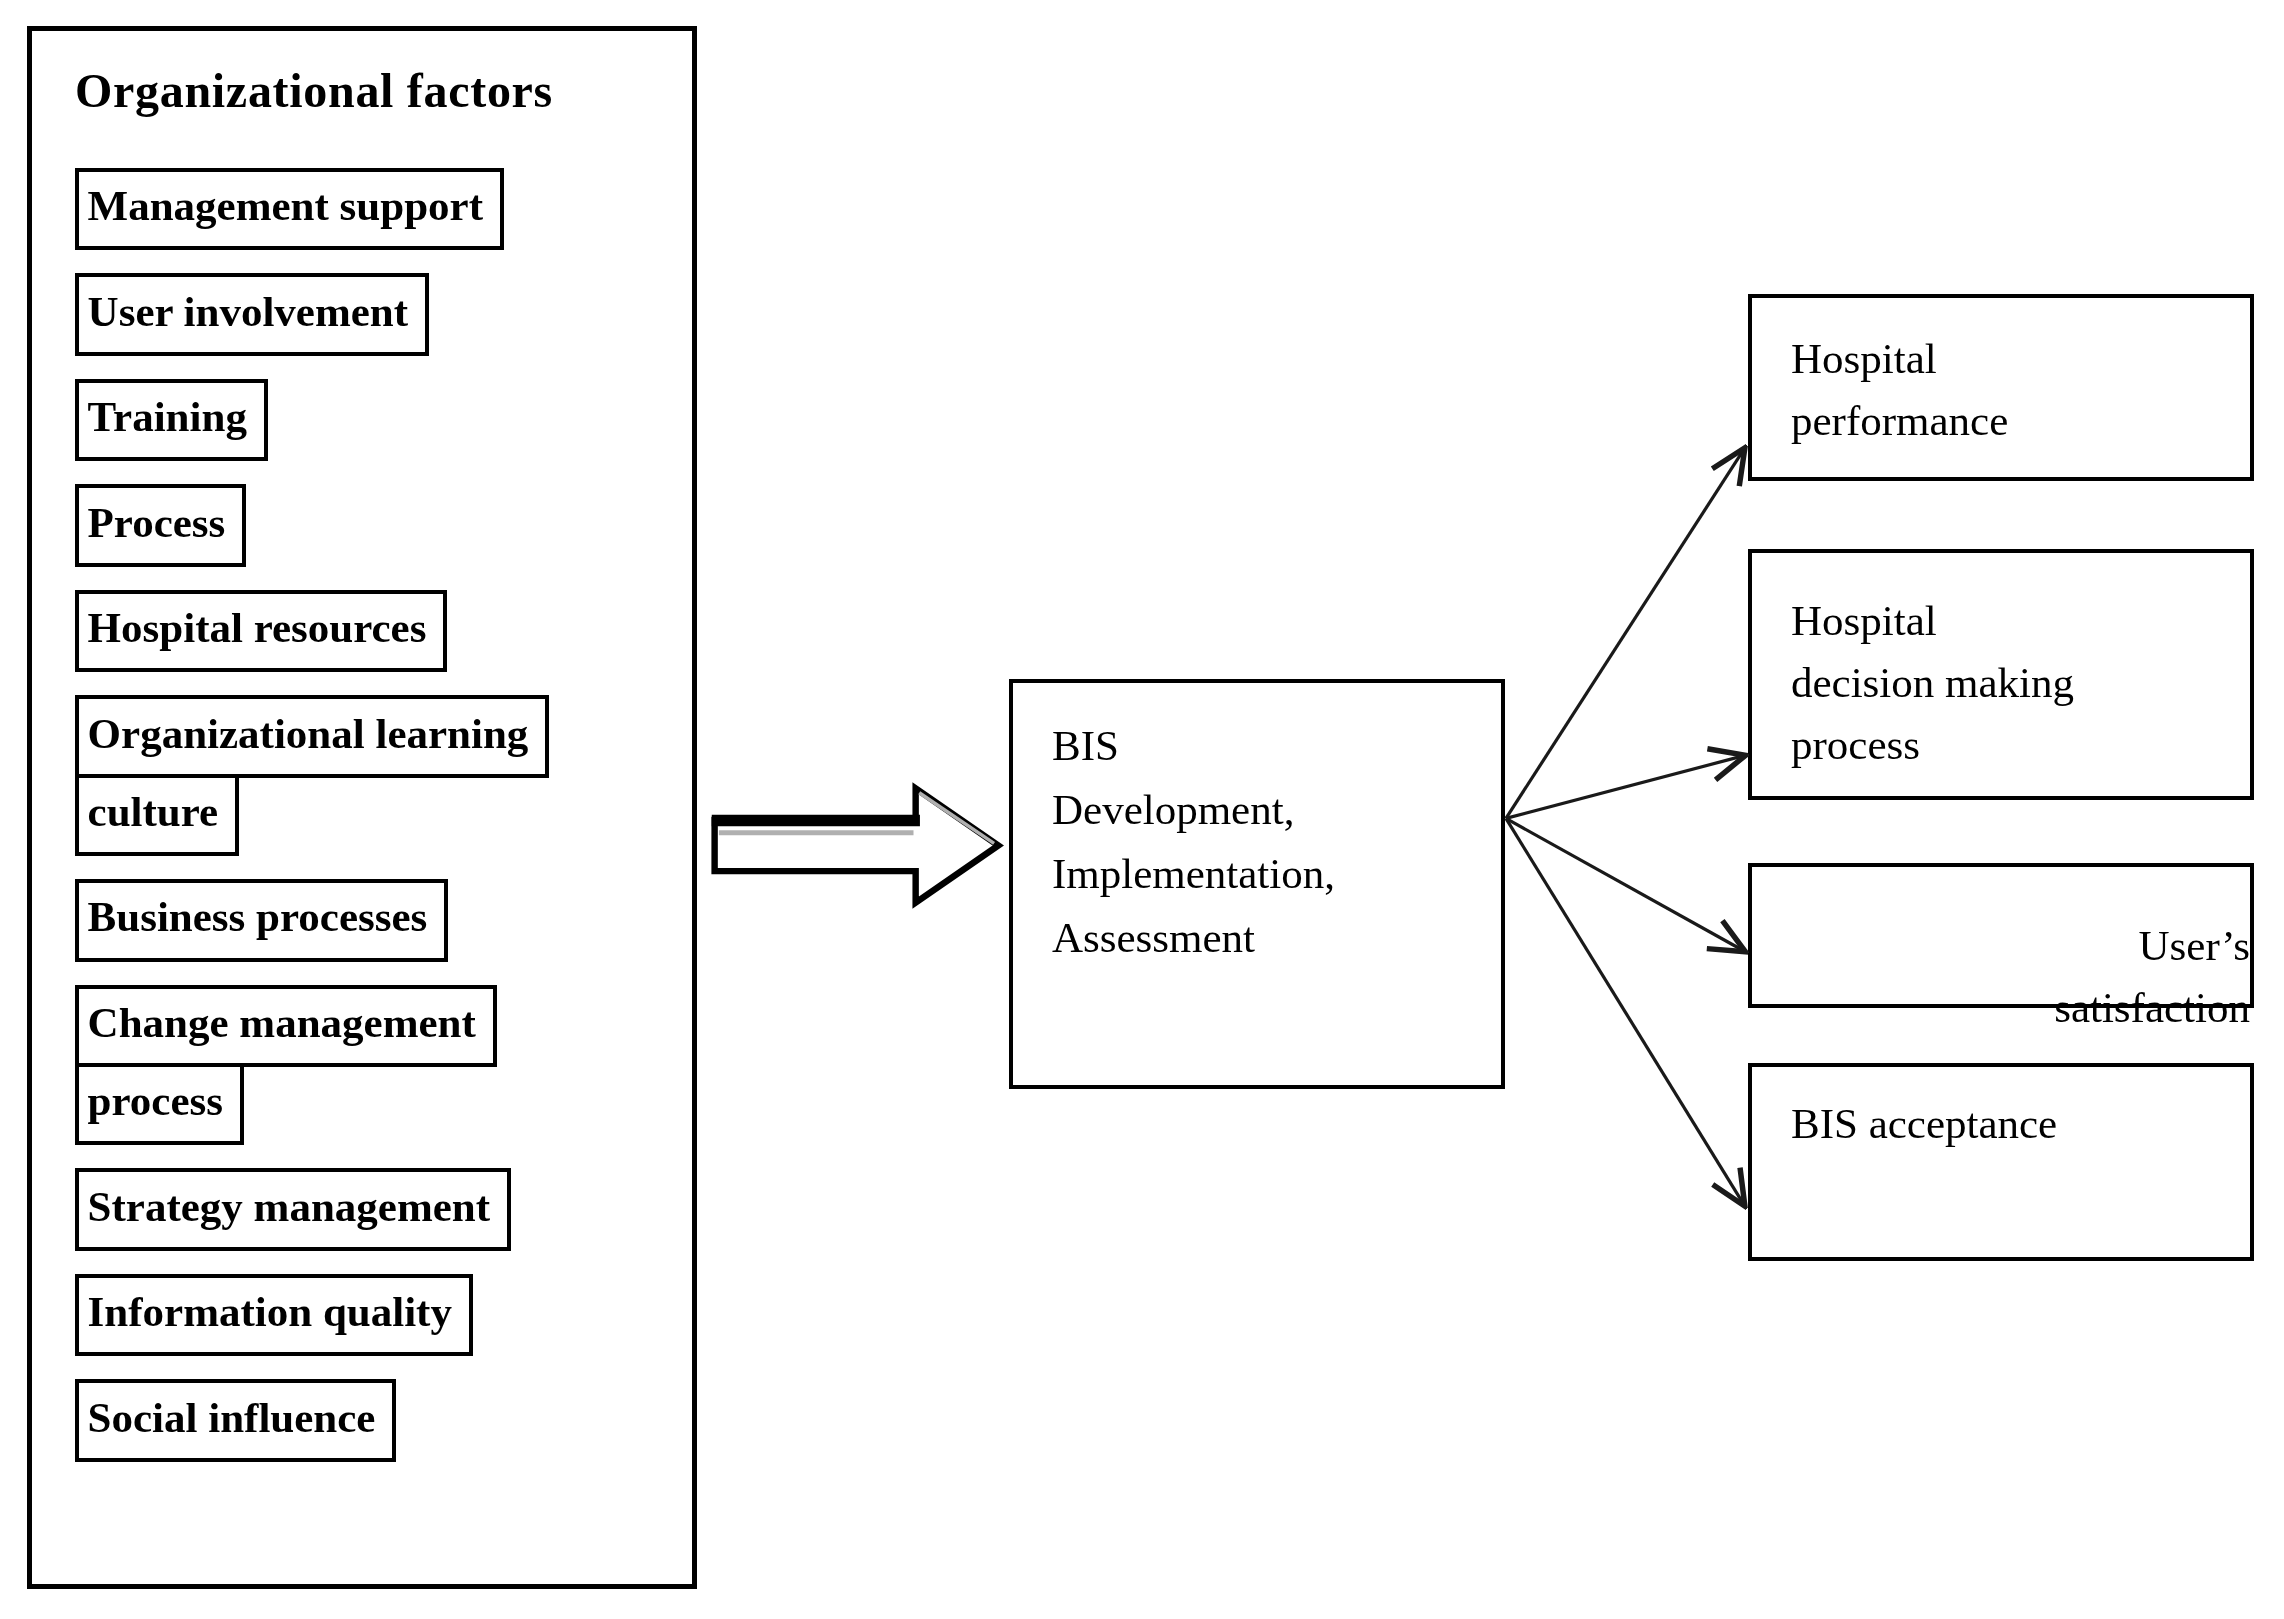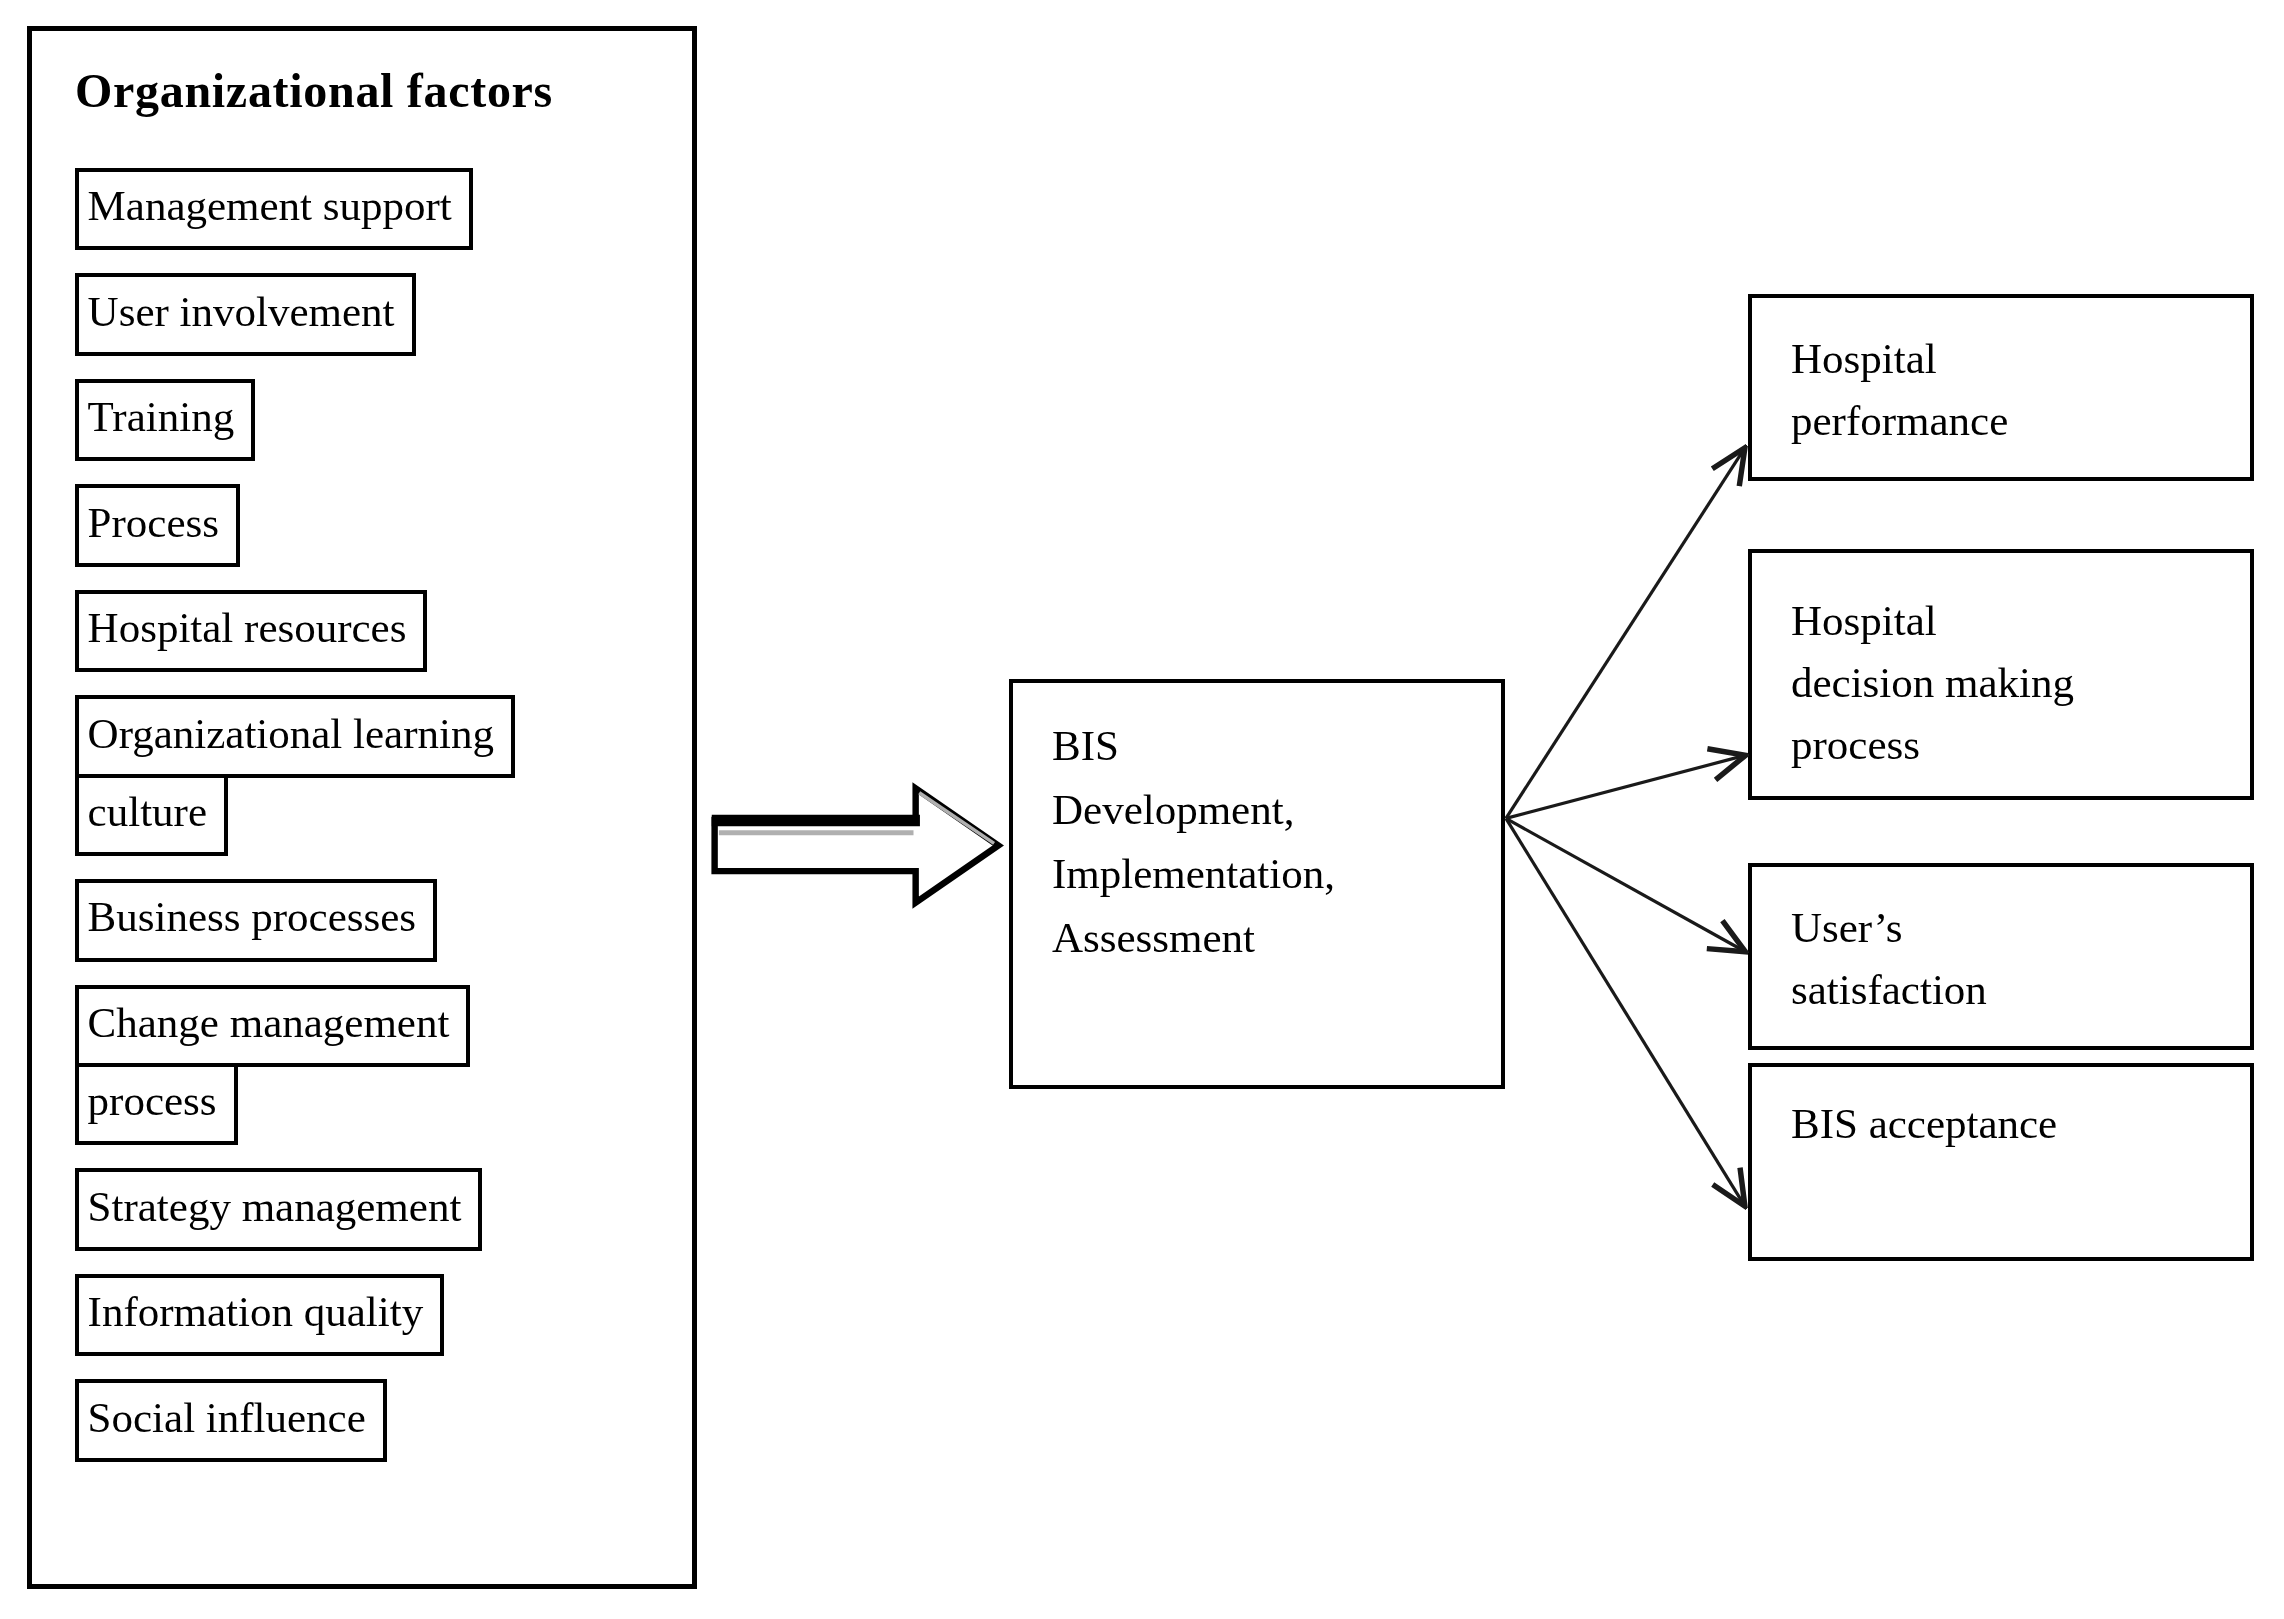--- a/index.html
+++ b/index.html
@@ -23,21 +23,21 @@
     background: #fff;
     padding: 30px 0 0 43px;
   }
   .panel-title {
     font-size: 48px;
     font-weight: bold;
     line-height: 60px;
     margin: 0 0 47px 0;
     letter-spacing: 0.7px;
   }
-  .factor { margin: 0 16px 23px 0; }
+  .factor { margin: 0 16px 23px 0; font-weight: bold; }
   .factor-line {
     display: block;
     width: fit-content;
     border: 4.3px solid #000;
     box-sizing: border-box;
     font-size: 43px;
     line-height: 66px;
     padding: 1.4px 17px 7.1px 8.6px;
     background: #fff;
     white-space: nowrap;
@@ -68,21 +68,21 @@
     width: 506px;
     padding-left: 39px;
   }
   .outcome-line {
     font-size: 43px;
     line-height: 62px;
     white-space: nowrap;
   }
   .outcome-performance   { top: 294px;  height: 187px; padding-top: 30px; }
   .outcome-decision      { top: 549px;  height: 251px; padding-top: 37px; }
-  .outcome-satisfaction  { top: 863px; height: 187px; padding-top: 30px; }
+  .outcome-satisfaction  { top: 863px; height: 145px; padding-top: 48px; text-align: right; }
   .outcome-acceptance    { top: 1063px; height: 198px; padding-top: 26px; }
   
   .arrow-layer {
     position: absolute;
     left: 0; top: 0;
     width: 100%; height: 100%;
     pointer-events: none;
   }
 </style>
 </head>

